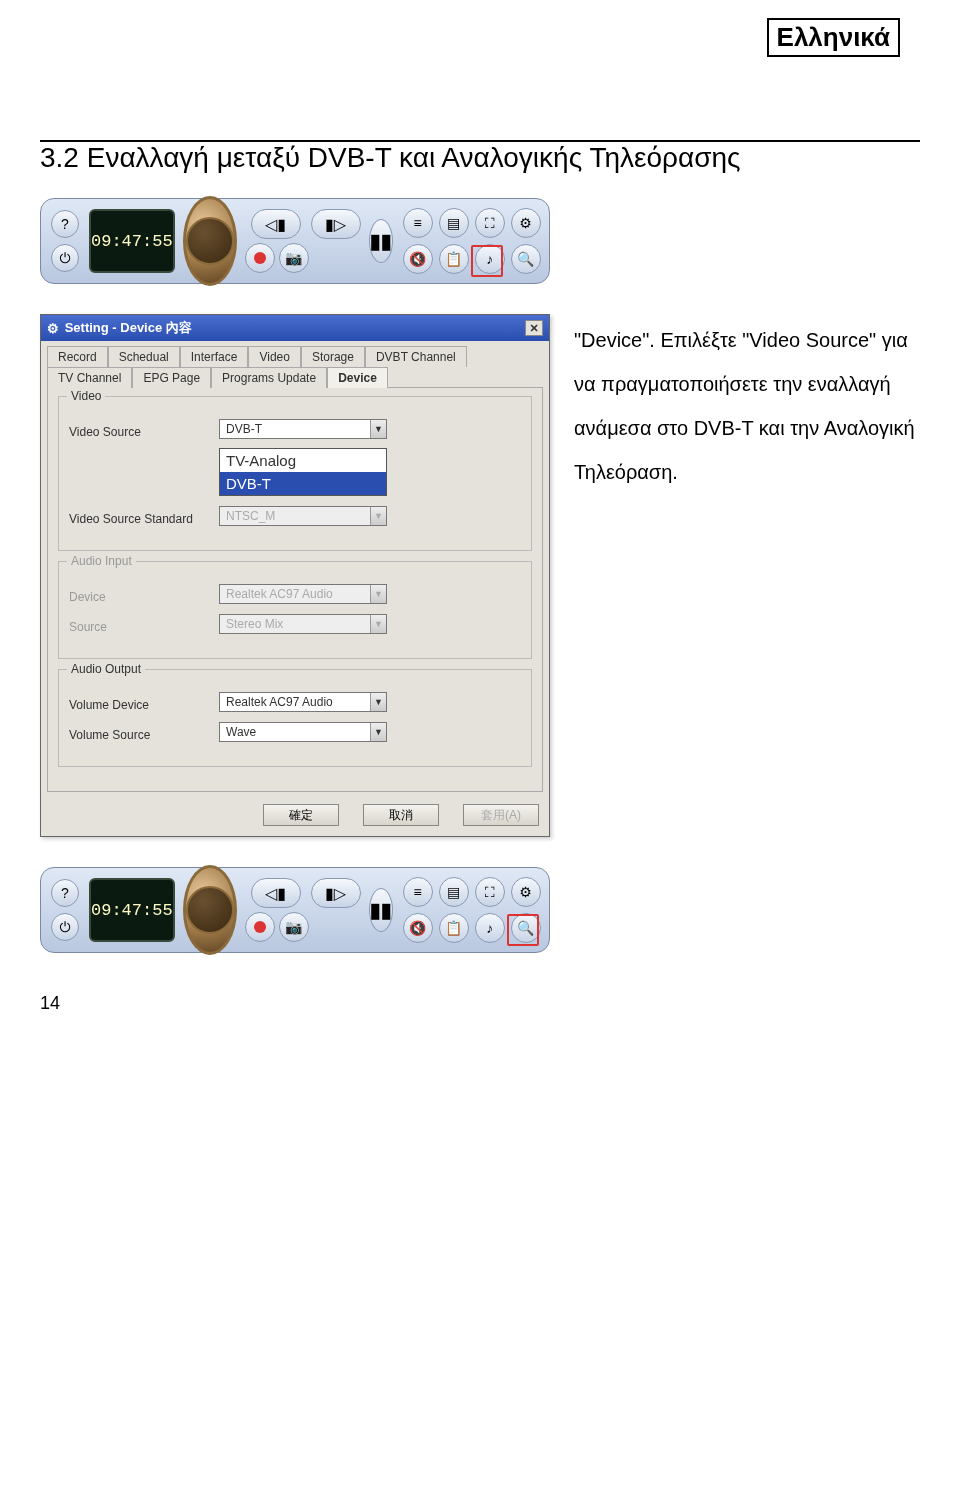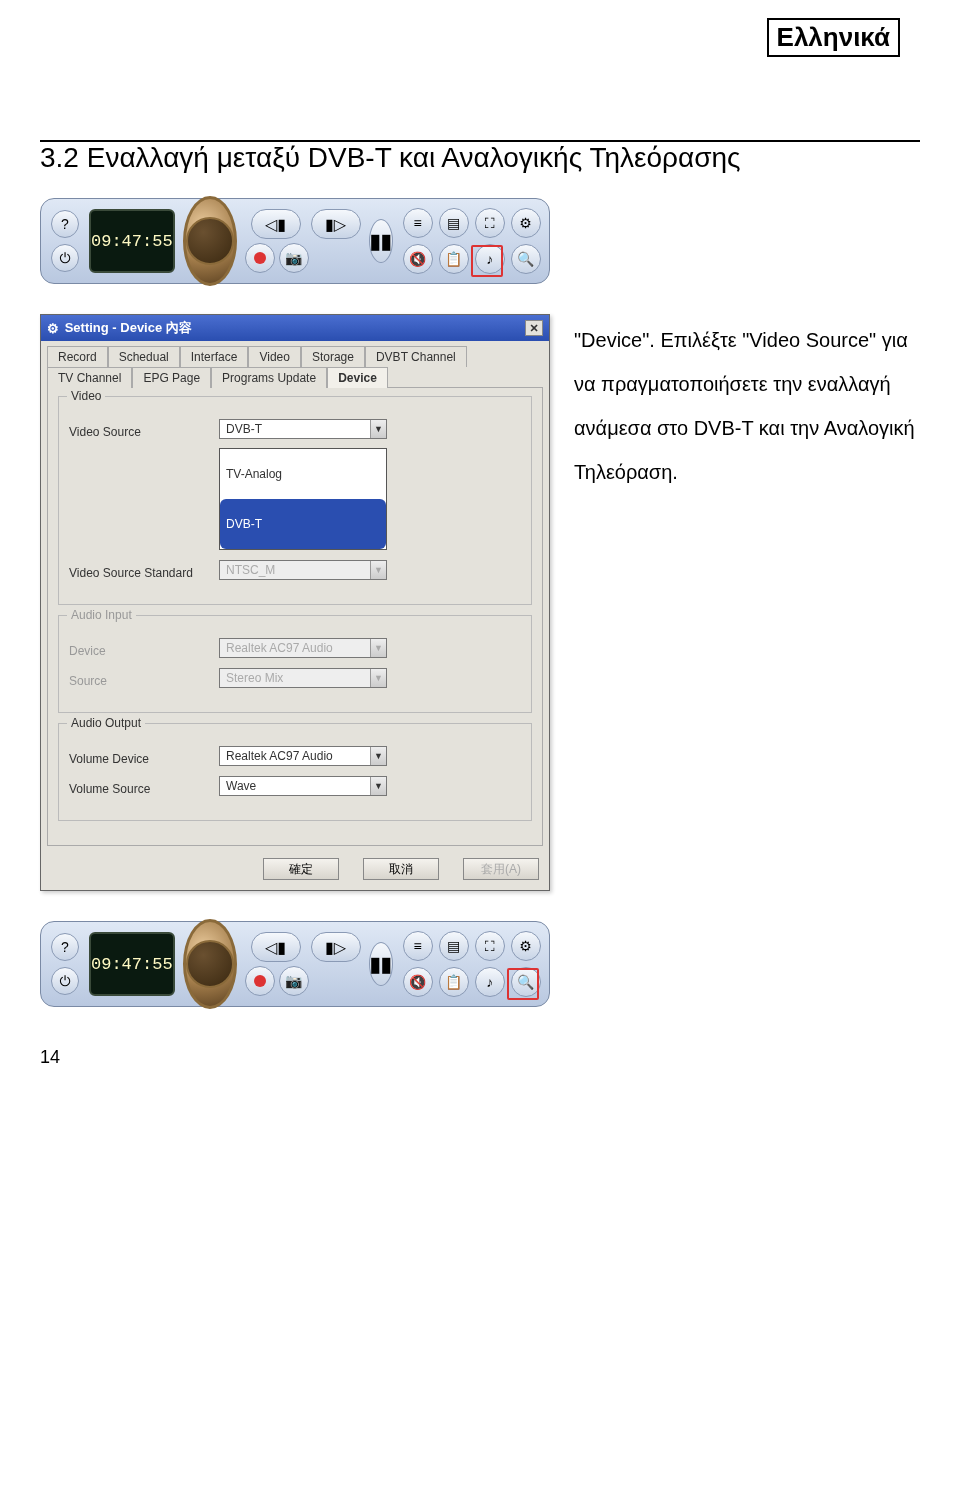--- a/index.html
+++ b/index.html
@@ -203,21 +203,21 @@
   }
   .combo.disabled { background:#eee; color:#aaa; }
   .dropdown-list {
     position: relative;
     margin-left: 150px;
     margin-top: -1px;
     width: 168px;
     border: 1px solid #555;
     background: #fff;
   }
-  .dropdown-list .opt { padding: 18px 6px; font-size:12px;border-radius:6px; }
+  .dropdown-list .opt { padding: 3px 6px; font-size:15px; }
   .dropdown-list .opt.sel { background: #2a4eb0; color:#fff; }
   .dlg-buttons {
     display:flex; justify-content:flex-end; gap:24px;
     padding: 6px 10px 10px 0;
   }
   .win-btn {
     min-width: 76px; height:22px;
     background: linear-gradient(#f5f3ee,#d8d5cd);
     border:1px solid #888;
     font-size:12px;

